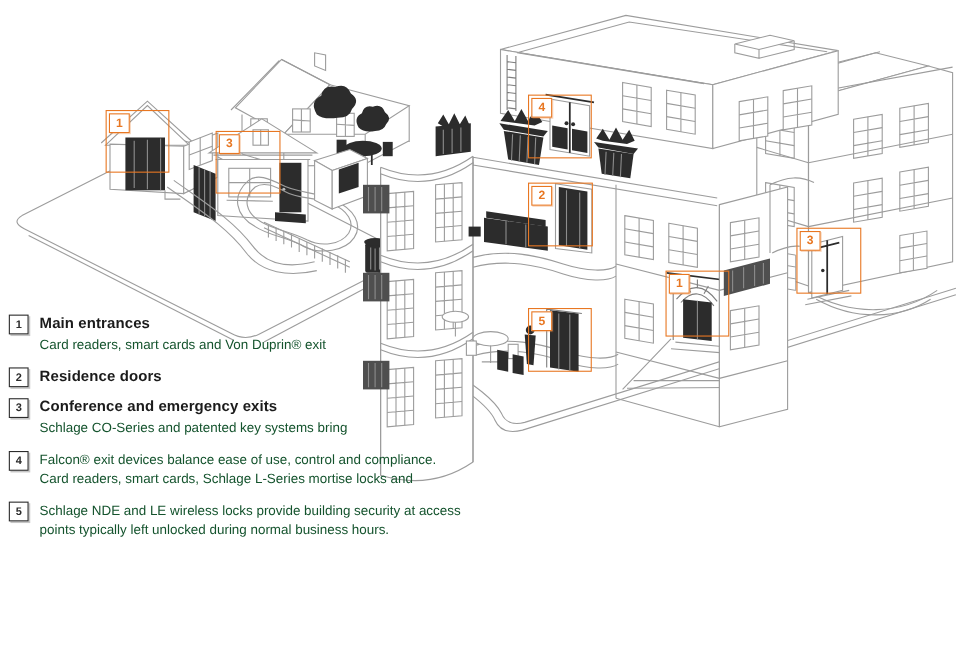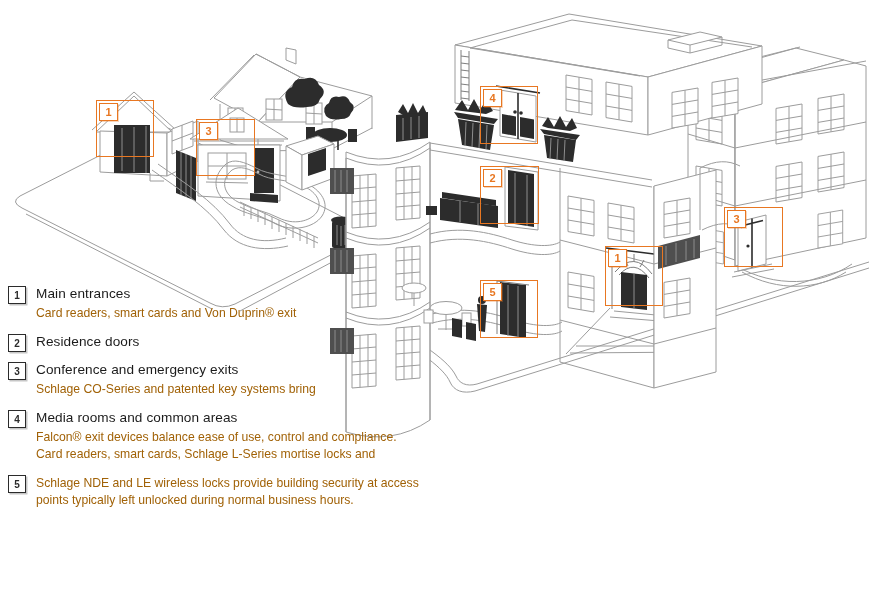--- a/index.html
+++ b/index.html
@@ -8,22 +8,22 @@
        font-family:"Liberation Sans","DejaVu Sans",sans-serif;color:var(--ink);}
   .stage{position:absolute;inset:0;}
   svg{position:absolute;left:0;top:0;}
   
   .legend{position:absolute;left:8px;top:286px;width:420px;}
   .legend-item{position:relative;padding-left:28px;margin-bottom:12px;}
   .legend-num{position:absolute;left:0;top:0;width:16px;height:16px;background:#fff;
       border:1.2px solid #2b2b2b;box-shadow:1.5px 1.5px 0 #c6c6c6;
       display:flex;align-items:center;justify-content:center;
       font-size:10px;font-weight:bold;color:#2b2b2b;}
-  .legend-title{font-size:13.6px;font-weight:normal;color:#1b1b1b;line-height:16px;margin-bottom:3px;letter-spacing:.1px;}
-  .legend-line{font-size:12.2px;color:#a16207;line-height:17px;white-space:nowrap;}
+  .legend-title{font-size:13.6px;font-weight:bold;color:#1b1b1b;line-height:16px;margin-bottom:3px;letter-spacing:.1px;}
+  .legend-line{font-size:12.2px;color:#14532d;line-height:17px;white-space:nowrap;}
   
   .marker{position:absolute;border:1.6px solid var(--accent);box-sizing:border-box;}
   .marker .tag{position:absolute;left:2px;top:2px;width:19px;height:18px;background:#fff;
       border:1.5px solid var(--accent);box-sizing:border-box;color:var(--accent);
       font-size:11px;font-weight:bold;display:flex;align-items:center;justify-content:center;
       box-shadow:1px 1px 0 rgba(232,119,34,.30);}
   
   .ln{fill:none;stroke:#9c9c9c;stroke-width:1;}
   .ln2{fill:none;stroke:#7e7e7e;stroke-width:1;}
   .lnw{fill:#fff;stroke:#9c9c9c;stroke-width:1;}
@@ -310,21 +310,20 @@
   </div>
 
   <div class="legend-item">
     <span class="legend-num">3</span>
     <div class="legend-title">Conference and emergency exits</div>
     <div class="legend-line">Schlage CO-Series and patented key systems bring</div>
   </div>
 
   <div class="legend-item">
     <span class="legend-num">4</span>
-    <div class="legend-title">Media rooms and common areas</div>
     <div class="legend-line">Falcon® exit devices balance ease of use, control and compliance.</div>
     <div class="legend-line">Card readers, smart cards, Schlage L-Series mortise locks and</div>
   </div>
 
   <div class="legend-item">
     <span class="legend-num">5</span>
     <div class="legend-line">Schlage NDE and LE wireless locks provide building security at access</div>
     <div class="legend-line">points typically left unlocked during normal business hours.</div>
   </div>
 

